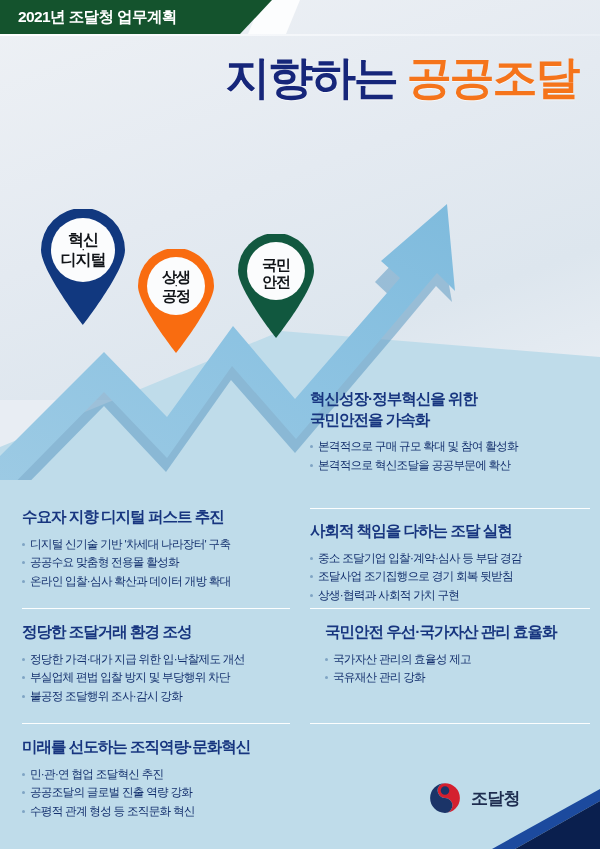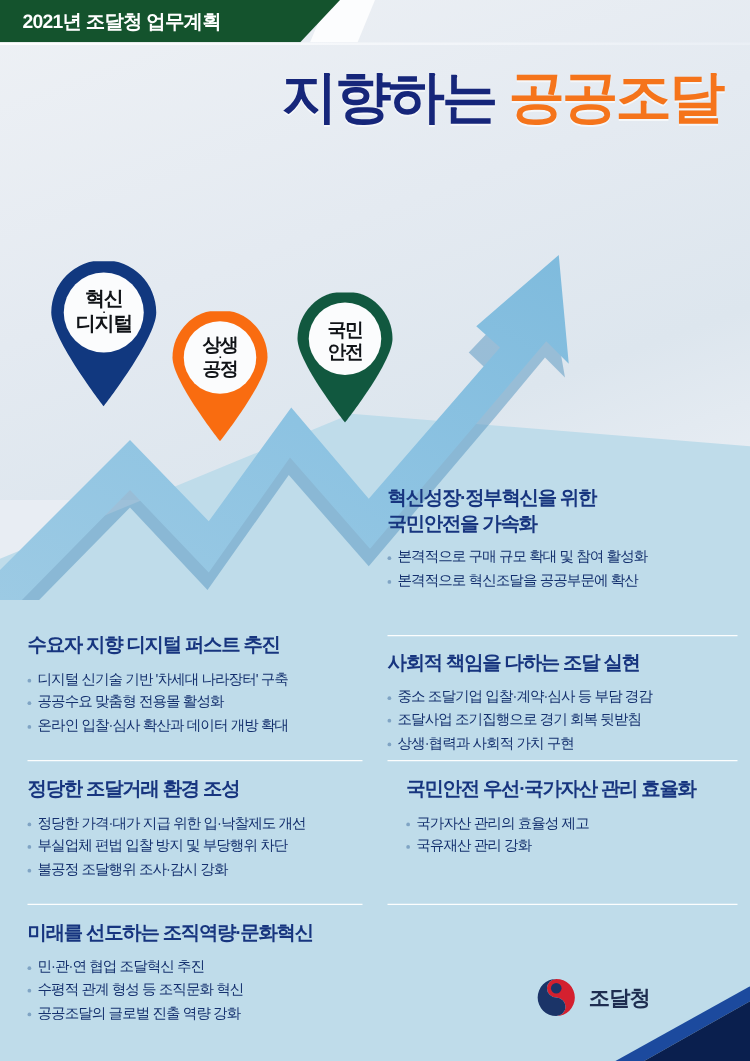--- a/index.html
+++ b/index.html
@@ -257,25 +257,25 @@
 
   <div class="block" style="left:22px;top:737px;width:278px;">
     <div class="block-title">미래를 선도하는 조직역량·문화혁신</div>
     <div class="bullets">
       <div class="bullet">
           <span class="dot"></span>
           <span>민·관·연 협업 조달혁신 추진</span>
         </div>
       <div class="bullet">
           <span class="dot"></span>
+          <span>공공조달의 글로벌 진출 역량 강화</span>
+        </div>
+      <div class="bullet">
+          <span class="dot"></span>
           <span>수평적 관계 형성 등 조직문화 혁신</span>
-        </div>
-      <div class="bullet">
-          <span class="dot"></span>
-          <span>공공조달의 글로벌 진출 역량 강화</span>
         </div>
     </div>
   </div>
 
   <svg class="footer-corner" viewBox="0 0 160 60">
     <polygon points="52,60 160,0 160,12 75,60" fill="#1c4a9e"></polygon>
     <polygon points="75,60 160,12 160,60" fill="#0a1f4e"></polygon>
   </svg>
 
   <div class="logo-wrap">

